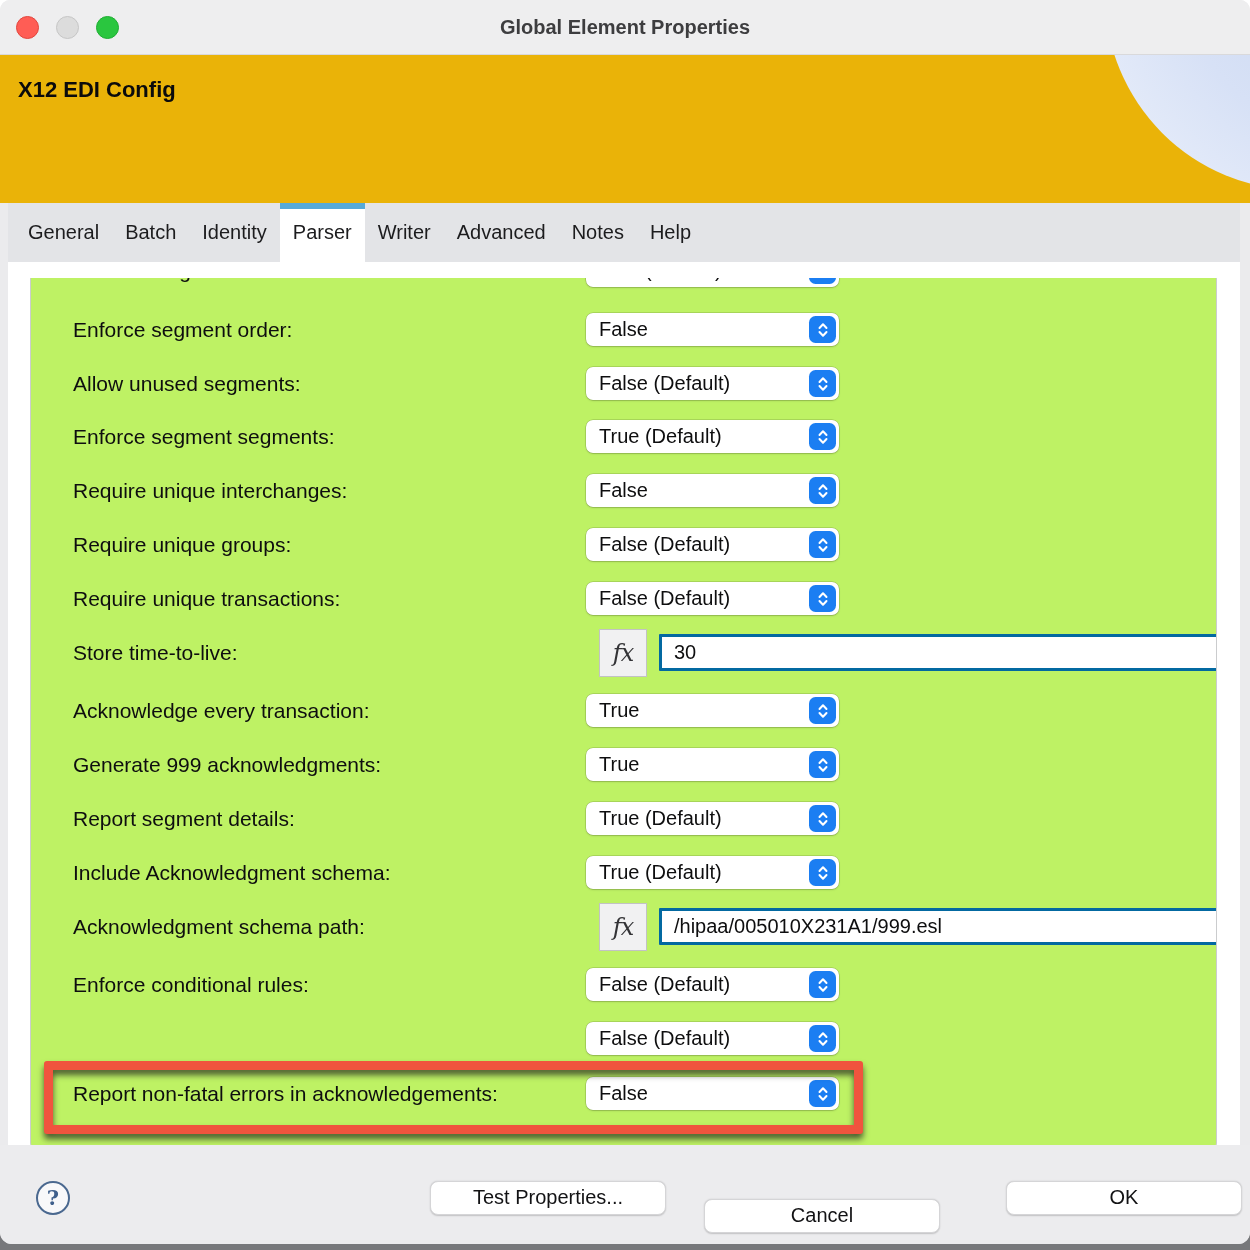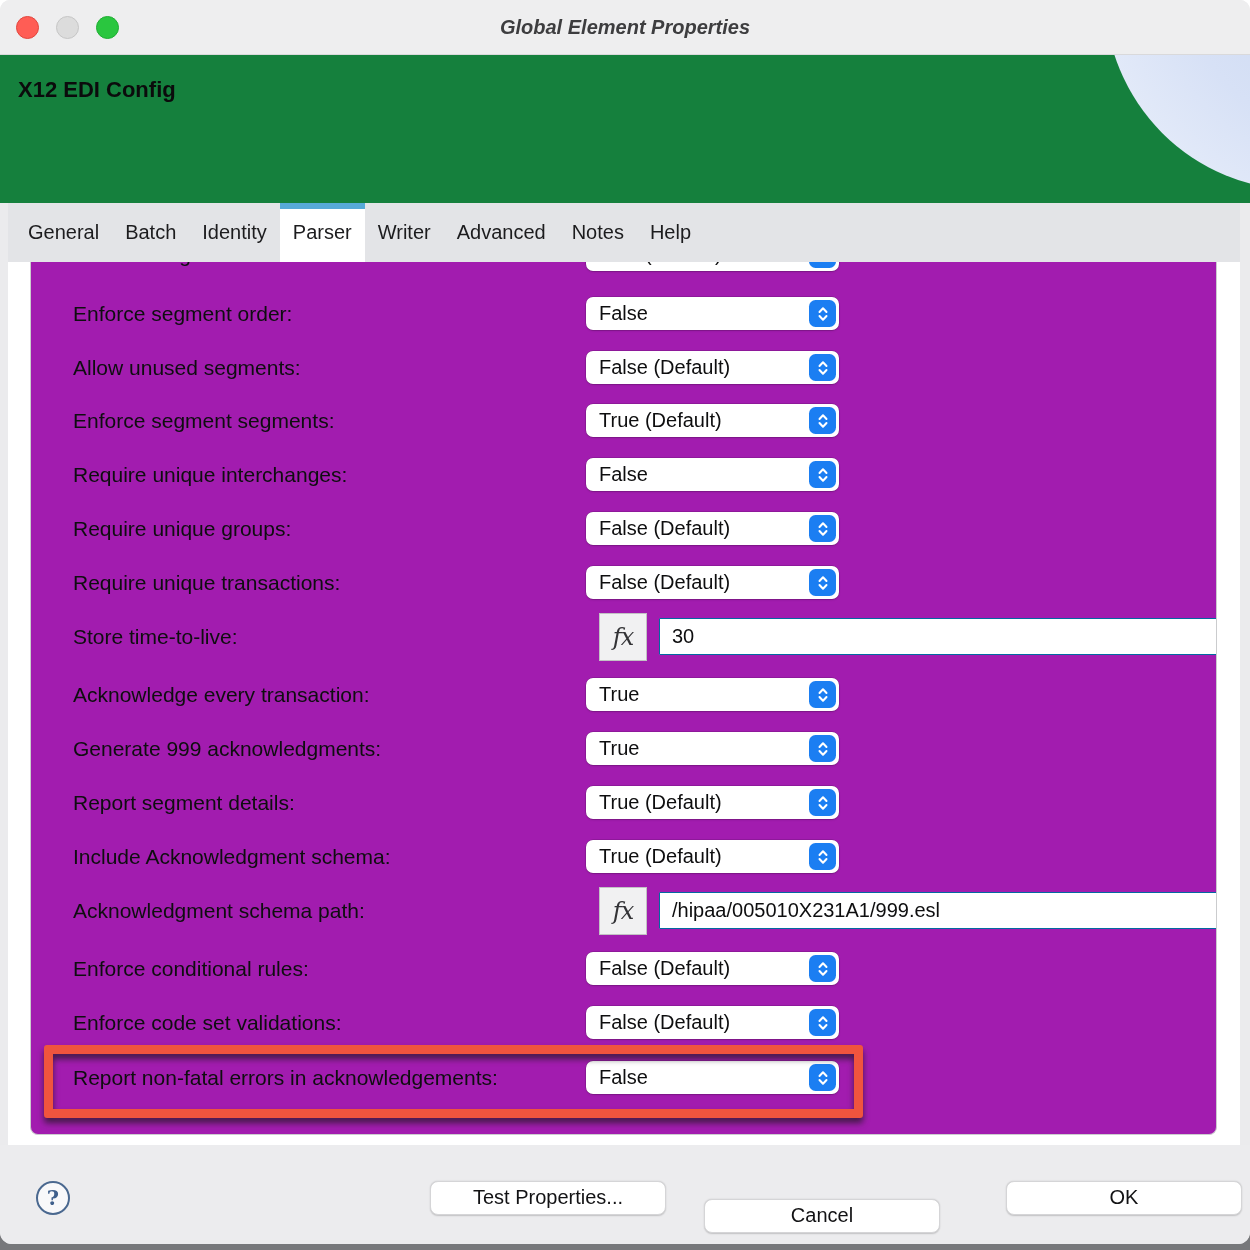--- a/index.html
+++ b/index.html
@@ -17,43 +17,43 @@
     border-radius:10px 10px 12px 12px; overflow:hidden; background:#ebebed;
   }
 
   
   .titlebar { height:55px; background:#eeeeef; border-bottom:1px solid #d9d9db; position:relative; }
   .traffic { position:absolute; left:16px; top:16px; display:flex; gap:17px; }
   .light { width:23px; height:23px; border-radius:50%; }
   .light.close { background:#ff5d55; border:0.5px solid #e2463d; }
   .light.minimize { background:#dcdcdc; border:0.5px solid #c6c6c6; }
   .light.zoom { background:#2ac63f; border:0.5px solid #1eae32; }
-  .win-title { text-align:center; line-height:54px; font-size:20px; font-weight:700; color:#3d3d3f;font-style:italic; }
-
-  
-  .header { position:relative; height:148px; background:#15803d; overflow:hidden; }
+  .win-title { text-align:center; line-height:54px; font-size:20px; font-weight:700; color:#3d3d3f; }
+
+  
+  .header { position:relative; height:148px; background:#eab308; overflow:hidden; }
   .swoosh {
     position:absolute; left:1105px; top:-255px; width:390px; height:390px; border-radius:50%;
     background:radial-gradient(circle at 68% 38%, #c9d6f0 0%, #d7e1f6 55%, #ecf1fb 100%);
   }
   .header-title { position:absolute; left:18px; top:22px; font-size:22px; font-weight:700; color:#0b0b0c; }
 
   
   .tabbar { height:59px; background:#ebebed; }
   .tabstrip { margin-left:8px; margin-right:10px; height:59px; background:#e3e4e7; display:flex; padding-left:7px; }
   .tab { padding:0 13px; line-height:59px; font-size:20px; color:#1c1c1e; position:relative; cursor:default; white-space:nowrap; }
   .tab.selected { background:#ffffff; }
   .tab.selected::before { content:""; position:absolute; left:0; top:0; right:0; height:6px; background:var(--tab-highlight,#57aad8); }
 
   
   .content { position:relative; height:883px; background:#ebebed; }
   .content-white { position:absolute; left:8px; right:10px; top:0; bottom:0; background:#ffffff; }
   .panel {
-    position:absolute; left:30px; top:0; width:1187px; height:873px;
-    background:#a21caf; border:1px solid #cbccce; border-top:none;
+    position:absolute; left:30px; top:16px; width:1187px; height:873px;
+    background:#bef264; border:1px solid #cbccce; border-top:none;
     border-radius:0 0 8px 8px; overflow:hidden;
   }
   .row { position:absolute; left:0; width:100%; height:48px; }
   .row-label { position:absolute; left:42px; top:0; line-height:48px; font-size:21px; color:#0e0e0f; white-space:nowrap; }
 
   .select {
     position:absolute; left:555px; top:7px; width:253px; height:33px;
     background:#ffffff; border-radius:7px;
     box-shadow:0 0 0 0.5px rgba(0,0,0,0.22), 0 1px 2px rgba(0,0,0,0.15);
     cursor:default;
@@ -66,21 +66,21 @@
 
   .fxbtn {
     position:absolute; left:548px; top:0; width:48px; height:48px;
     background:#f1f1f2; border:1px solid #c2c2c4;
     display:flex; align-items:center; justify-content:center;
     font-family:"DejaVu Serif",serif; font-style:italic; font-size:24px; color:#333336;
     letter-spacing:-1px; cursor:default;margin-left:20px;
   }
   .textinput {
     position:absolute; left:628px; top:5px; width:582px; height:37px;
-    background:#ffffff; border:1px solid #0369a1; border-radius:1px;
+    background:#ffffff; border:3px solid #0369a1; border-radius:1px;
     font-family:"Liberation Sans","DejaVu Sans",sans-serif;
     font-size:20px; color:#0e0e0f; padding:0 12px; outline:none;
   }
 
   .annotation {
     position:absolute; left:13px; top:783px; width:819px; height:73px;
     border:9px solid var(--annotation-red,#f0543e); border-radius:3px;
     filter:drop-shadow(0 5px 3px rgba(25,25,25,0.7));
     pointer-events:none;
   }
@@ -289,21 +289,20 @@
             <div class="select-value">False (Default)</div>
             <div class="stepper">
               <svg width="16" height="18" viewBox="0 0 16 18">
                 <path d="M4.5 7 L8 3.2 L11.5 7" fill="none" stroke="#fff" stroke-width="2" stroke-linecap="round" stroke-linejoin="round"></path>
                 <path d="M4.5 11 L8 14.8 L11.5 11" fill="none" stroke="#fff" stroke-width="2" stroke-linecap="round" stroke-linejoin="round"></path>
               </svg>
             </div>
           </div>
         </div>
         <div class="row" style="top: 737px;">
-          <span class="row-label">Enforce code set validations:</span>
           <div class="select">
             <div class="select-value">False (Default)</div>
             <div class="stepper">
               <svg width="16" height="18" viewBox="0 0 16 18">
                 <path d="M4.5 7 L8 3.2 L11.5 7" fill="none" stroke="#fff" stroke-width="2" stroke-linecap="round" stroke-linejoin="round"></path>
                 <path d="M4.5 11 L8 14.8 L11.5 11" fill="none" stroke="#fff" stroke-width="2" stroke-linecap="round" stroke-linejoin="round"></path>
               </svg>
             </div>
           </div>
         </div>

